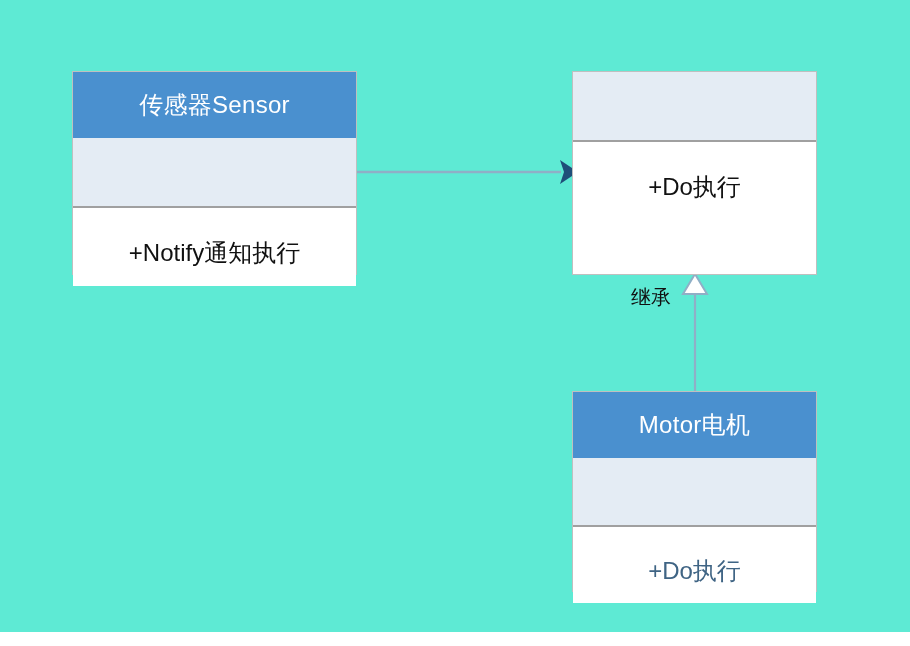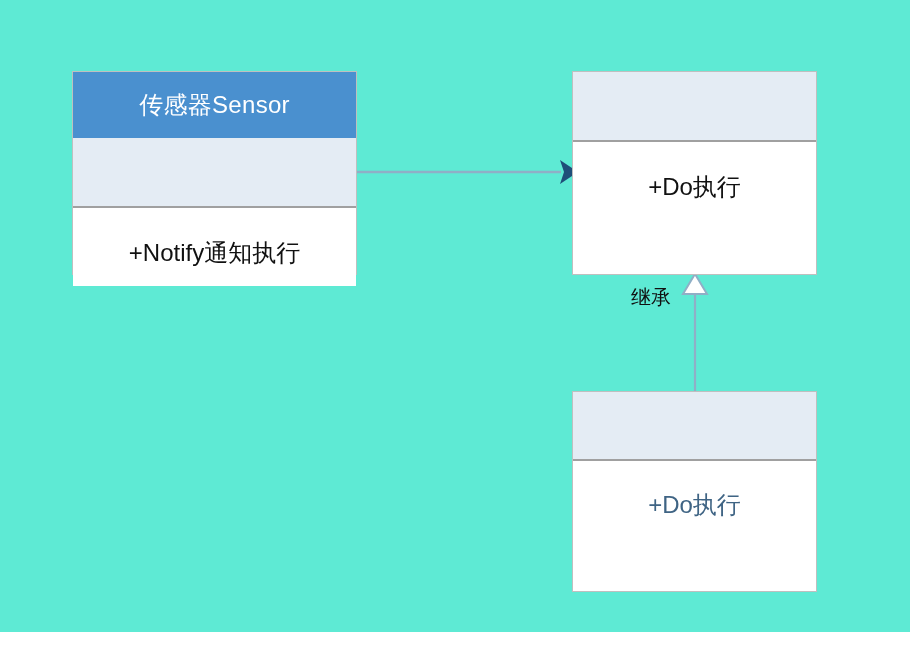--- a/index.html
+++ b/index.html
@@ -117,19 +117,20 @@
     <div class="uml-attrs"></div>
     <div class="uml-ops">+Notify通知执行</div>
   </div>
 
   <div class="uml-class" id="box-command">
     <div class="uml-attrs"></div>
     <div class="uml-ops">+Do执行</div>
   </div>
 
   <div class="uml-class" id="box-motor">
+    <div class="uml-header">Motor电机</div>
     <div class="uml-attrs"></div>
     <div class="uml-ops accent">+Do执行</div>
   </div>
 
   <div class="edge-label" id="label-inherit">继承</div>
 
 </div>
 
 </body></html>

